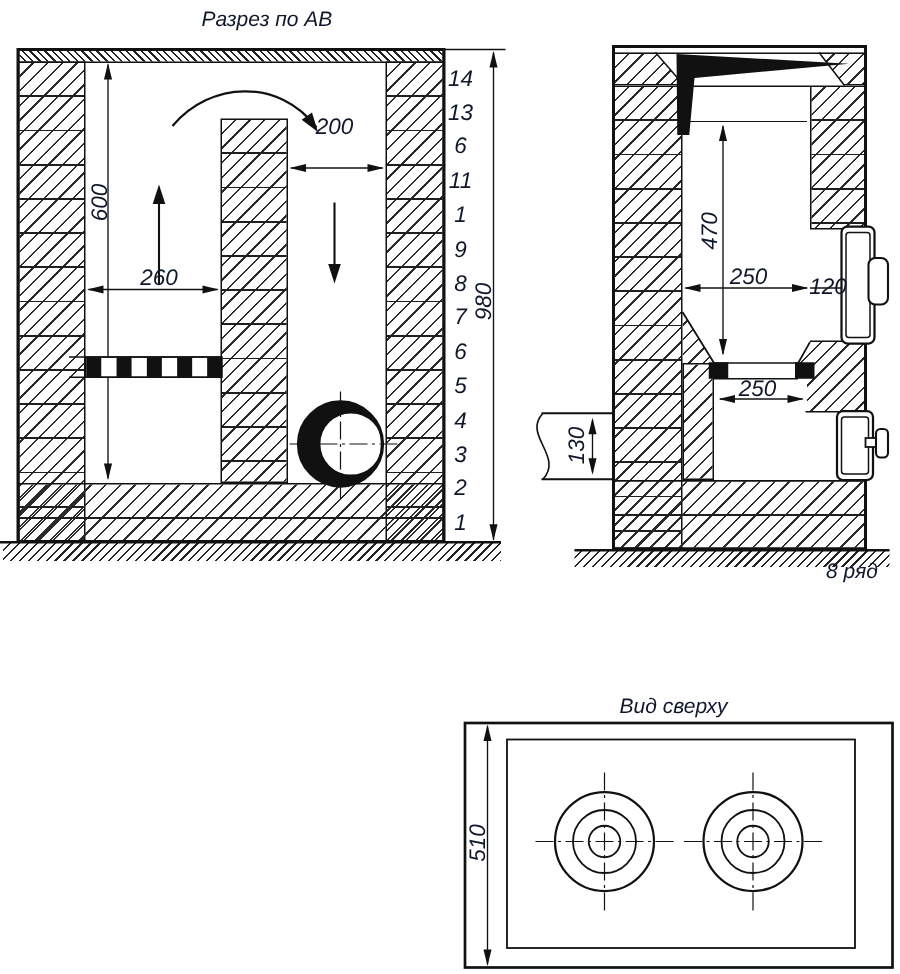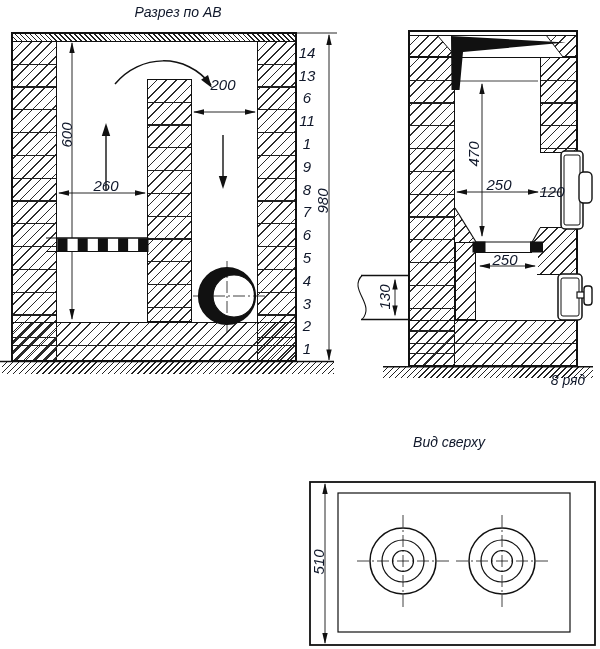--- a/index.html
+++ b/index.html
@@ -181,21 +181,21 @@
         <circle cx="502" cy="561" r="10.5" stroke-width="1.2"></circle>
       </g>
 
       <line x1="325" y1="484" x2="325" y2="643" stroke-width="0.9"></line>
       <use href="#arr" transform="translate(325,483) rotate(-90)"></use>
       <use href="#arr" transform="translate(325,644) rotate(90)"></use>
     </g>
   </svg>
 
   <span class="t ttl" style="left:93px;top:4px;width:170px;height:16px">Разрез по АВ</span>
-  <span class="t ttl" style="left:364px;top:434px;width:170px;height:16px">Вид сверху</span>
+  <span class="t ttl" style="left:364px;top:462px;width:170px;height:16px">Вид сверху</span>
 
   <span class="t dim vert" style="left:46px;top:127px;width:40px;height:16px">600</span>
   <span class="t dim" style="left:86px;top:178px;width:40px;height:14px">260</span>
   <span class="t dim" style="left:203px;top:77px;width:40px;height:14px">200</span>
   <span class="t dim vert" style="left:302px;top:193px;width:40px;height:16px">980</span>
 
   <span class="t dim vert" style="left:453px;top:146px;width:40px;height:16px">470</span>
   <span class="t dim" style="left:479px;top:177px;width:40px;height:14px">250</span>
   <span class="t dim" style="left:532px;top:184px;width:40px;height:14px">120</span>
   <span class="t dim" style="left:485px;top:252px;width:40px;height:14px">250</span>

